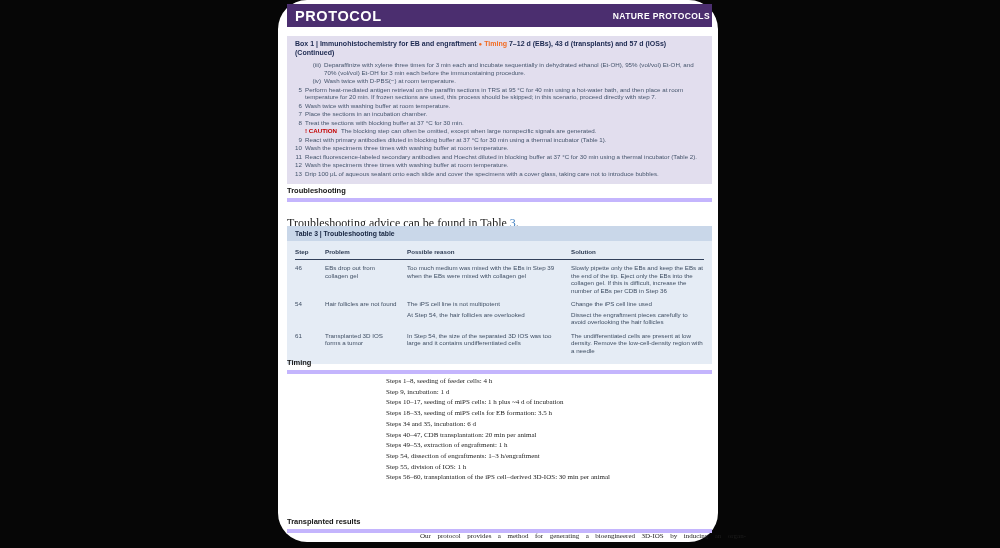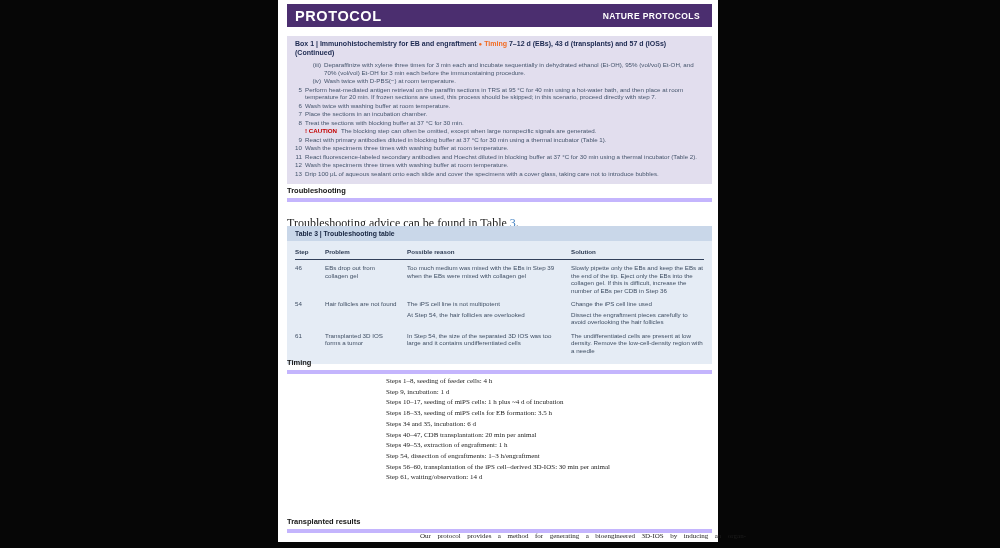--- a/index.html
+++ b/index.html
@@ -4,32 +4,33 @@
 <style>
   html,body{margin:0;padding:0;}
   body{
     width:1000px;height:548px;position:relative;overflow:hidden;
     background:#060606;
     font-family:"Liberation Sans",sans-serif;
   }
   .page{
     position:absolute;left:278px;top:0;width:440px;height:542px;
     background:#ffffff;
+    border-radius:29px;
   }
   
   .masthead{
     position:absolute;left:9px;top:4px;width:425px;height:23px;
     background:#4b2e6f;color:#fff;
     display:flex;align-items:center;justify-content:space-between;
   }
   .masthead .brand{
     font-size:14.5px;font-weight:600;letter-spacing:.6px;padding-left:8px;
   }
   .masthead .journal{
-    font-size:8.5px;font-weight:bold;letter-spacing:.4px;padding-right:12px;
+    font-size:8.5px;font-weight:bold;letter-spacing:.4px;padding-right:2px;
   }
   
   .box1{
     position:absolute;left:9px;top:36px;width:425px;box-sizing:border-box;
     background:#e2deee;padding:4px 8px 7px 6px;
   }
   .box1-title{
     font-size:7px;font-weight:bold;color:#1c2950;line-height:8.5px;padding-left:2px;
   }
   .box1-title .dot{color:#f26b21;font-size:6px;}
@@ -216,22 +217,22 @@
   <div class="timing-list">
 
   <div class="timing-item">Steps 1–8, seeding of feeder cells: 4 h</div>
       <div class="timing-item">Step 9, incubation: 1 d</div>
       <div class="timing-item">Steps 10–17, seeding of miPS cells: 1 h plus ~4 d of incubation</div>
       <div class="timing-item">Steps 18–33, seeding of miPS cells for EB formation: 3.5 h</div>
       <div class="timing-item">Steps 34 and 35, incubation: 6 d</div>
       <div class="timing-item">Steps 40–47, CDB transplantation: 20 min per animal</div>
       <div class="timing-item">Steps 49–53, extraction of engraftment: 1 h</div>
       <div class="timing-item">Step 54, dissection of engraftments: 1–3 h/engraftment</div>
+      <div class="timing-item">Step 55, division of IOS: 1 h</div>
       <div class="timing-item">Steps 56–60, transplantation of the iPS cell–derived 3D-IOS: 30 min per animal</div>
-      <div class="timing-item">Step 61, waiting/observation: 14 d</div>
     </div>
 
   <div class="sec-heading" style="top:517px;">Transplanted results</div>
   <div class="ar-body">Our protocol provides a method for generating a bioengineered 3D-IOS by inducing an organ-</div>
 
 </div>
 
 <div class="bottom-bar"></div>
 
 </body></html>

